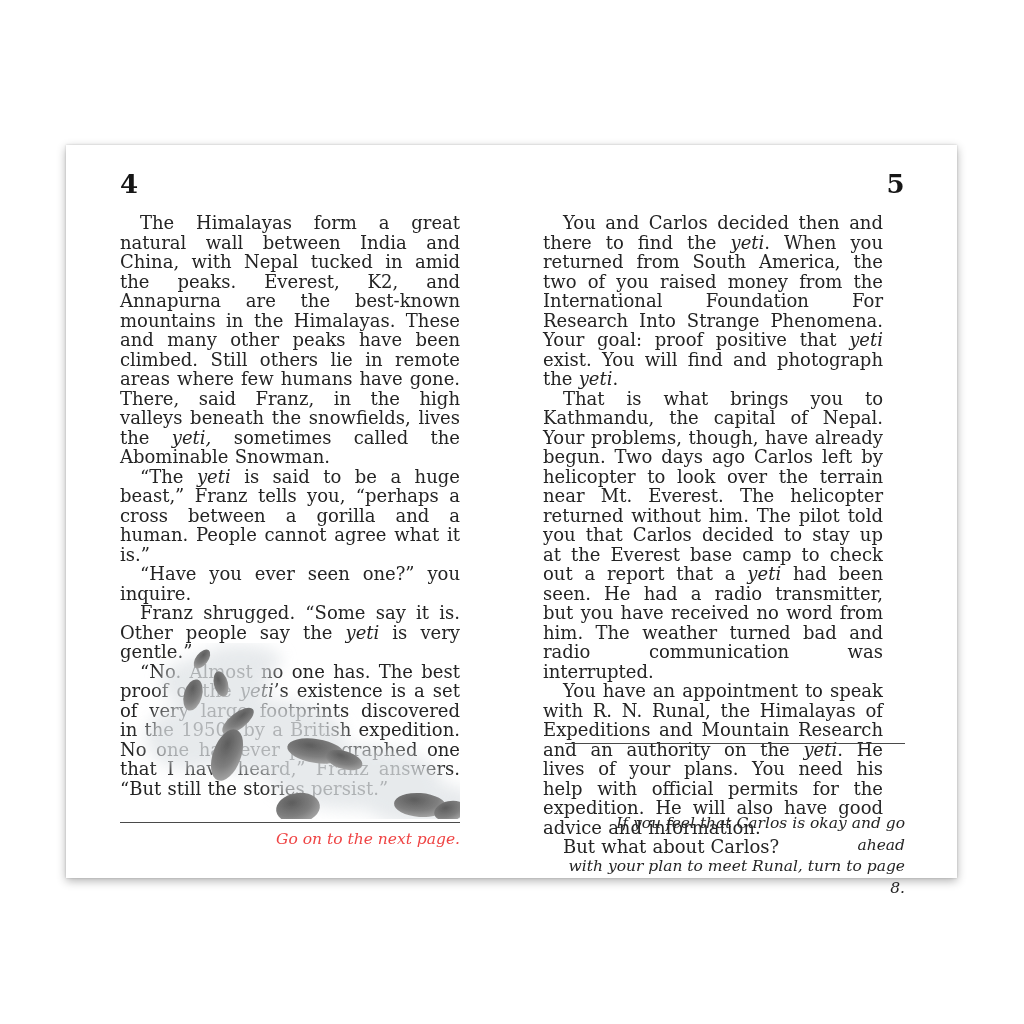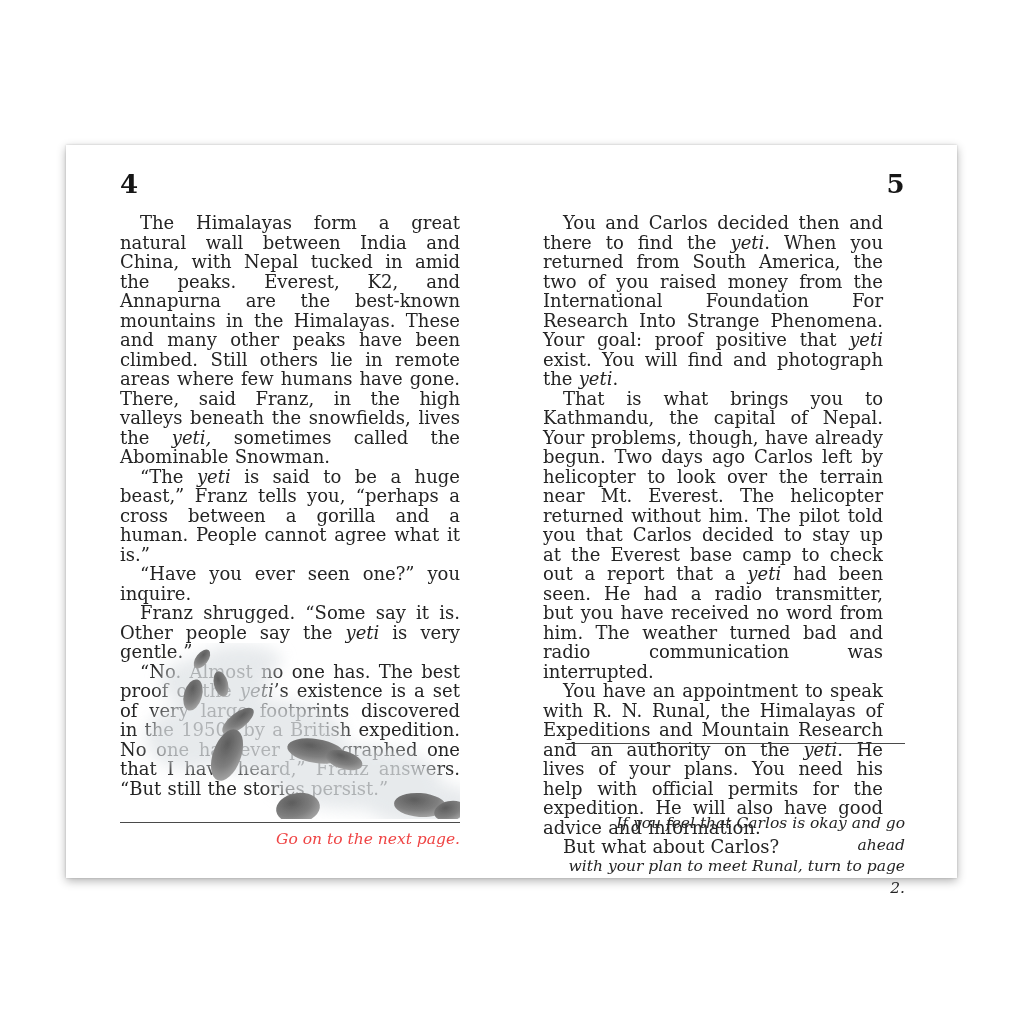--- a/index.html
+++ b/index.html
@@ -133,17 +133,17 @@
       <p><span>But what about Carlos?</span></p>
     </div>
 
     <div class="rule rule-right"></div>
 
     <div class="choice choice-1">
     </div>
 
     <div class="choice choice-2">
       <span class="line">If you feel that Carlos is okay and go ahead</span>
-      <span class="line">with your plan to meet Runal, turn to page 2.</span>
+      <span class="line">with your plan to meet Runal, turn to page 8.</span>
     </div>
 
   </div>
 </div>
 
 </body></html>

